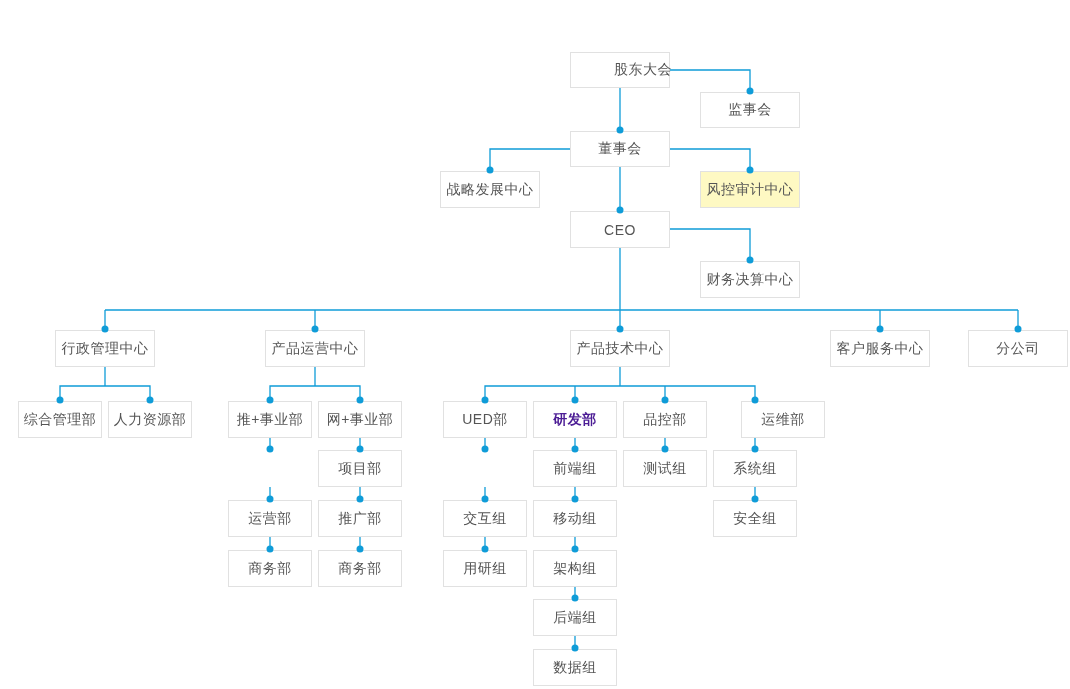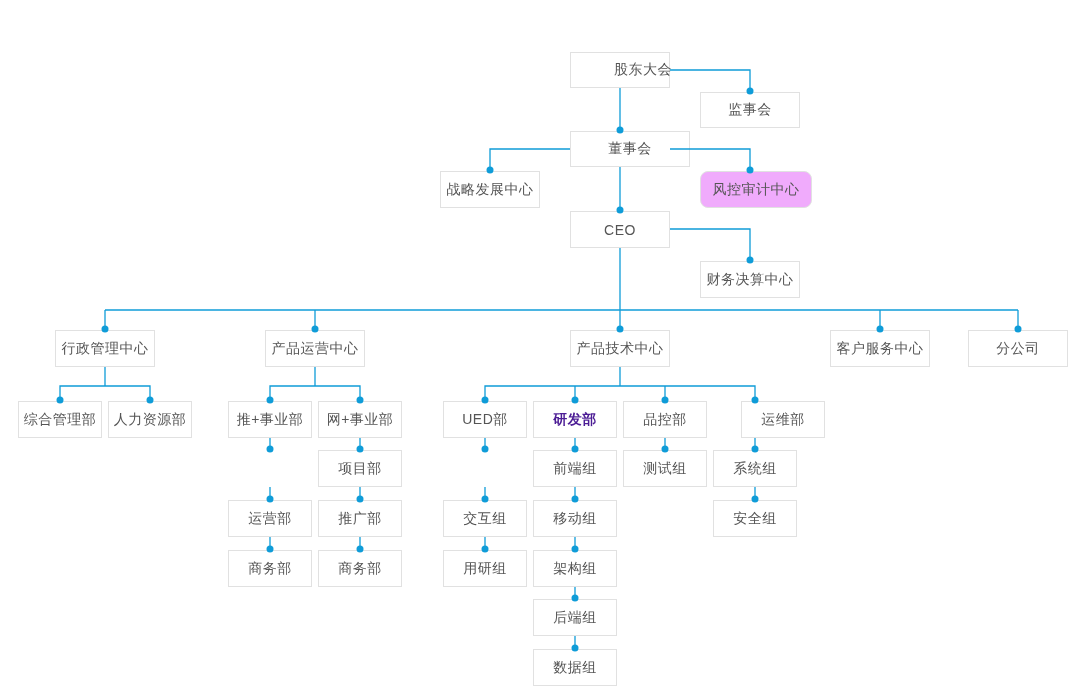--- a/index.html
+++ b/index.html
@@ -43,23 +43,23 @@
     letter-spacing: 0.5px;
   }
 </style>
 </head>
 <body>
 
 <div class="canvas">
   <div class="nodes-layer" id="nodes-layer">
       <div class="node" style="left: 570px; top: 52px; width: 100px; height: 36px; background: rgb(255, 255, 255); border-color: rgb(225, 225, 225); color: rgb(85, 85, 85); padding-left: 46px;">股东大会</div>
       <div class="node" style="left: 700px; top: 92px; width: 100px; height: 36px; background: rgb(255, 255, 255); border-color: rgb(225, 225, 225); color: rgb(85, 85, 85);">监事会</div>
-      <div class="node" style="left: 570px; top: 131px; width: 120px; height: 36px; background: rgb(255, 255, 255); border-color: rgb(225, 225, 225); color: rgb(85, 85, 85); text-align: center;">董事会</div>
+      <div class="node" style="left: 570px; top: 131px; width: 100px; height: 36px; background: rgb(255, 255, 255); border-color: rgb(225, 225, 225); color: rgb(85, 85, 85); text-align: center;">董事会</div>
       <div class="node" style="left: 440px; top: 171px; width: 100px; height: 37px; background: rgb(255, 255, 255); border-color: rgb(225, 225, 225); color: rgb(85, 85, 85);">战略发展中心</div>
-      <div class="node" style="left: 700px; top: 171px; width: 112px; height: 37px; background: #f0abfc; border-color: rgb(225, 225, 225); color: rgb(85, 85, 85); border-radius: 8px;">风控审计中心</div>
+      <div class="node" style="left: 700px; top: 171px; width: 100px; height: 37px; background: #fef9c3; border-color: rgb(225, 225, 225); color: rgb(85, 85, 85);">风控审计中心</div>
       <div class="node" style="left: 570px; top: 211px; width: 100px; height: 37px; background: rgb(255, 255, 255); border-color: rgb(225, 225, 225); color: rgb(85, 85, 85);">CEO</div>
       <div class="node" style="left: 700px; top: 261px; width: 100px; height: 37px; background: rgb(255, 255, 255); border-color: rgb(225, 225, 225); color: rgb(85, 85, 85);">财务决算中心</div>
       <div class="node" style="left: 55px; top: 330px; width: 100px; height: 37px; background: rgb(255, 255, 255); border-color: rgb(225, 225, 225); color: rgb(85, 85, 85);">行政管理中心</div>
       <div class="node" style="left: 265px; top: 330px; width: 100px; height: 37px; background: rgb(255, 255, 255); border-color: rgb(225, 225, 225); color: rgb(85, 85, 85);">产品运营中心</div>
       <div class="node" style="left: 570px; top: 330px; width: 100px; height: 37px; background: rgb(255, 255, 255); border-color: rgb(225, 225, 225); color: rgb(85, 85, 85);">产品技术中心</div>
       <div class="node" style="left: 830px; top: 330px; width: 100px; height: 37px; background: rgb(255, 255, 255); border-color: rgb(225, 225, 225); color: rgb(85, 85, 85);">客户服务中心</div>
       <div class="node" style="left: 968px; top: 330px; width: 100px; height: 37px; background: rgb(255, 255, 255); border-color: rgb(225, 225, 225); color: rgb(85, 85, 85);">分公司</div>
       <div class="node" style="left: 18px; top: 401px; width: 84px; height: 37px; background: rgb(255, 255, 255); border-color: rgb(225, 225, 225); color: rgb(85, 85, 85);">综合管理部</div>
       <div class="node" style="left: 108px; top: 401px; width: 84px; height: 37px; background: rgb(255, 255, 255); border-color: rgb(225, 225, 225); color: rgb(85, 85, 85);">人力资源部</div>
       <div class="node" style="left: 228px; top: 401px; width: 84px; height: 37px; background: rgb(255, 255, 255); border-color: rgb(225, 225, 225); color: rgb(85, 85, 85);">推+事业部</div>

